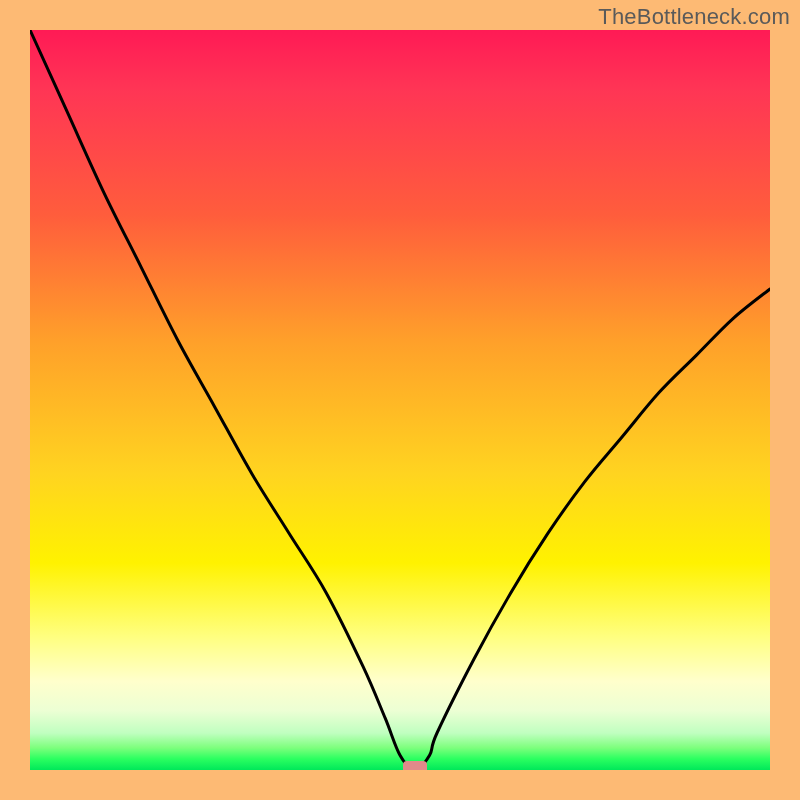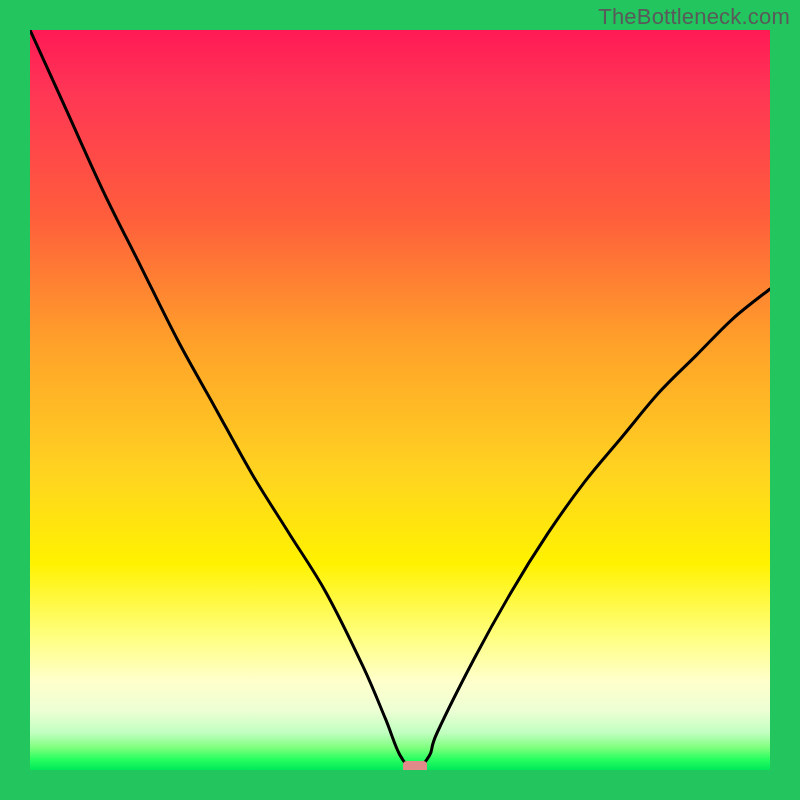--- a/index.html
+++ b/index.html
@@ -8,21 +8,21 @@
     width: 800px;
     height: 800px;
     background: #000;
     font-family: Arial, Helvetica, sans-serif;
     overflow: hidden;
   }
   .outer {
     position: relative;
     width: 800px;
     height: 800px;
-    background: #22c55e;
+    background: #fdba74;
   }
   .watermark {
     position: absolute;
     top: 4px;
     right: 10px;
     color: #5a5a5a;
     font-size: 22px;
     letter-spacing: 0.2px;
     z-index: 50;
   }

